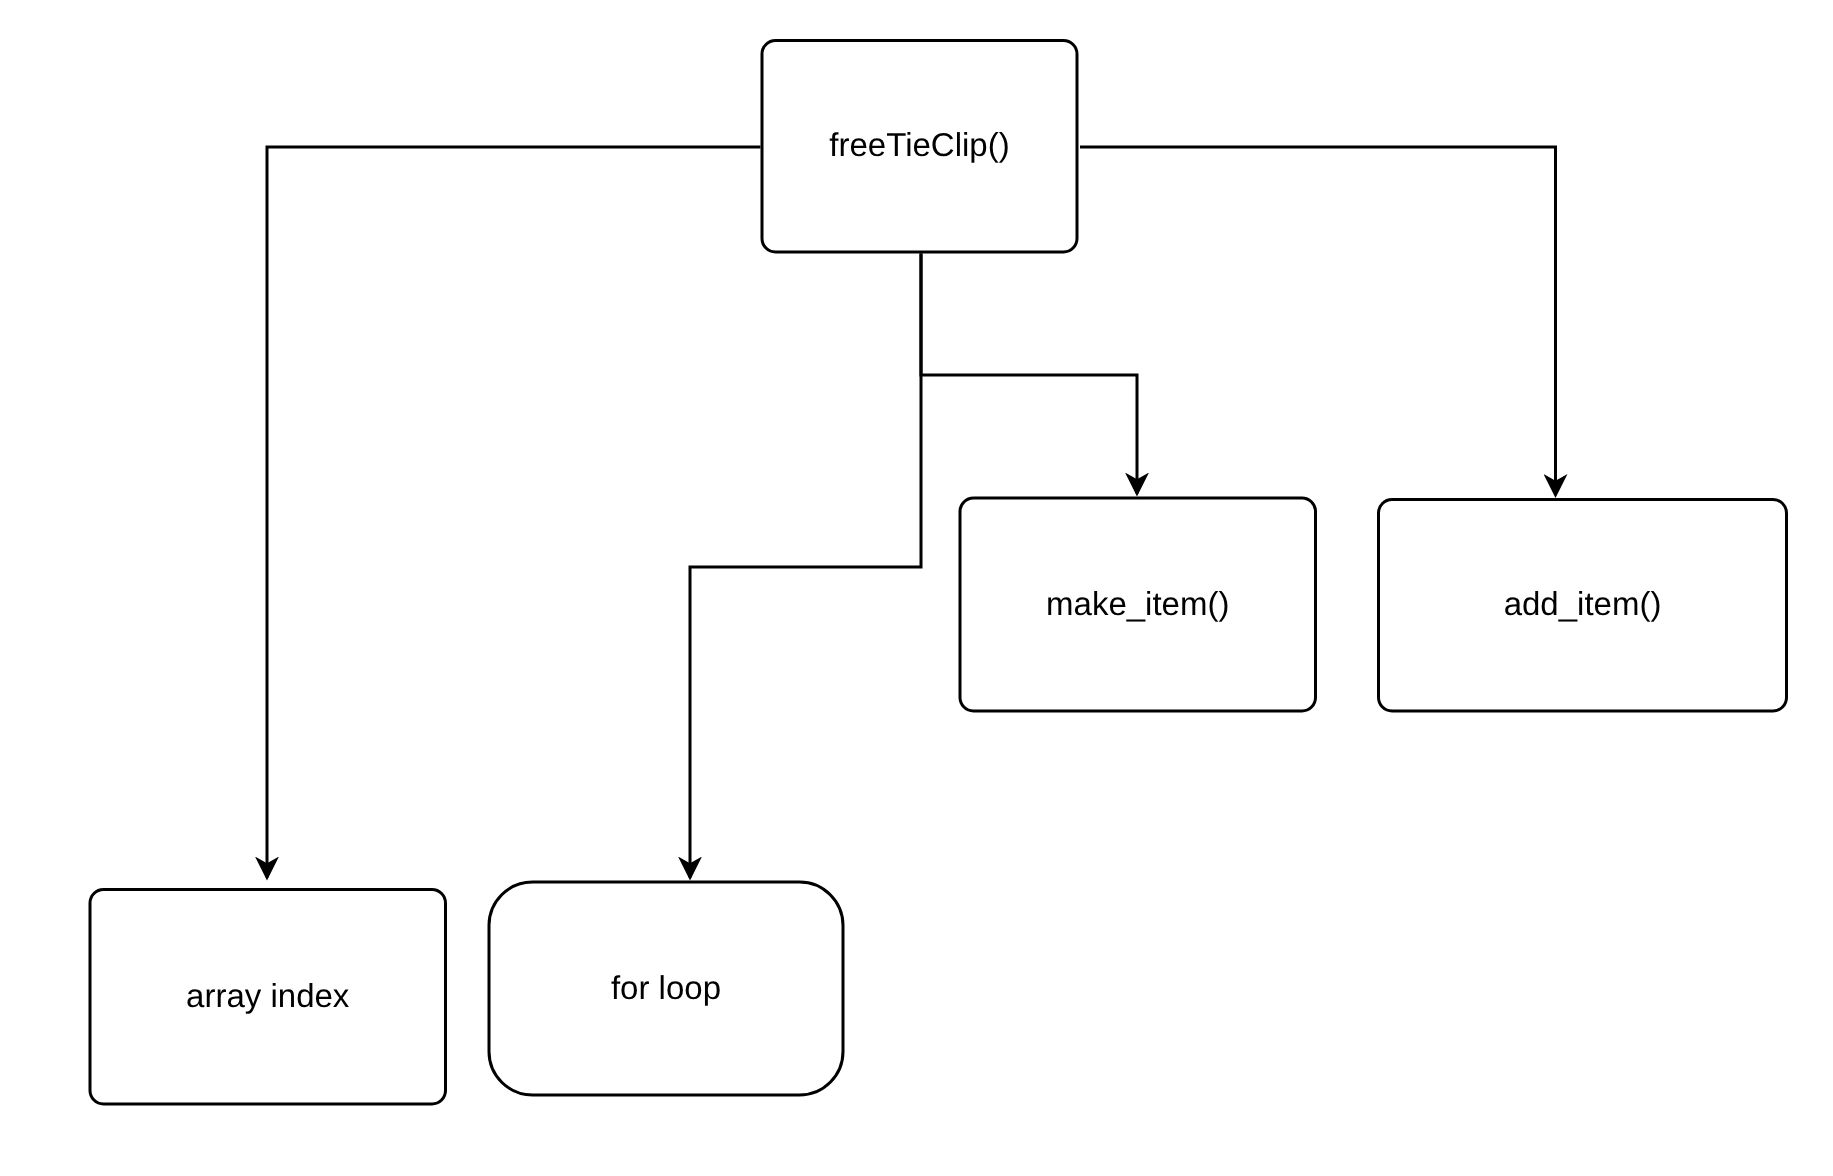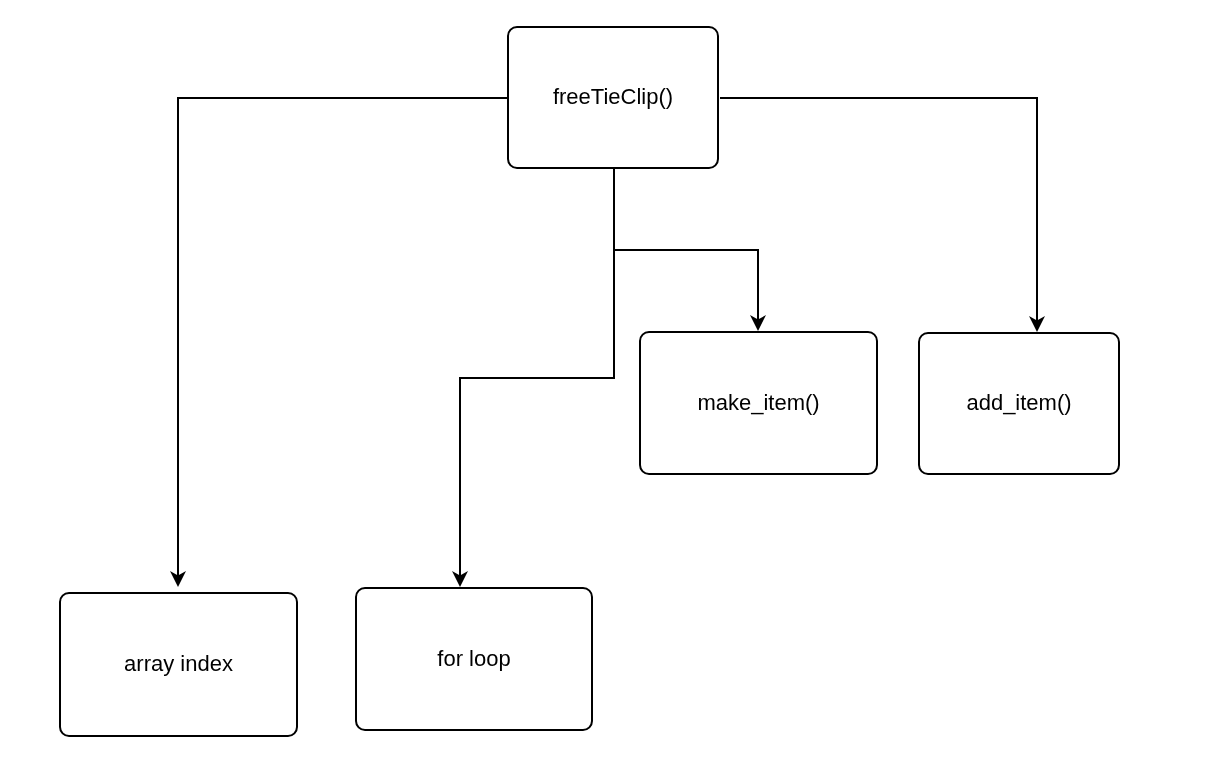--- a/index.html
+++ b/index.html
@@ -59,25 +59,25 @@
   </svg>
 
   <div class="node" style="left:507px; top:26px; width:212px; height:143px;align-items:center;">
     <span class="node-label">freeTieClip()</span>
   </div>
 
   <div class="node" style="left:639px; top:331px; width:239px; height:144px;">
     <span class="node-label">make_item()</span>
   </div>
 
-  <div class="node" style="left:918px; top:332px; width:202px; height:143px;">
+  <div class="node" style="left:918px; top:332px; width:274px; height:143px;">
     <span class="node-label">add_item()</span>
   </div>
 
   <div class="node" style="left:59px; top:592px; width:239px; height:145px;">
     <span class="node-label">array index</span>
   </div>
 
-  <div class="node" style="left:355px; top:587px; width:238px; height:144px;">
+  <div class="node" style="left:325px; top:587px; width:238px; height:144px;border-radius:30px;">
     <span class="node-label">for loop</span>
   </div>
 
 </div>
 
 </body></html>

